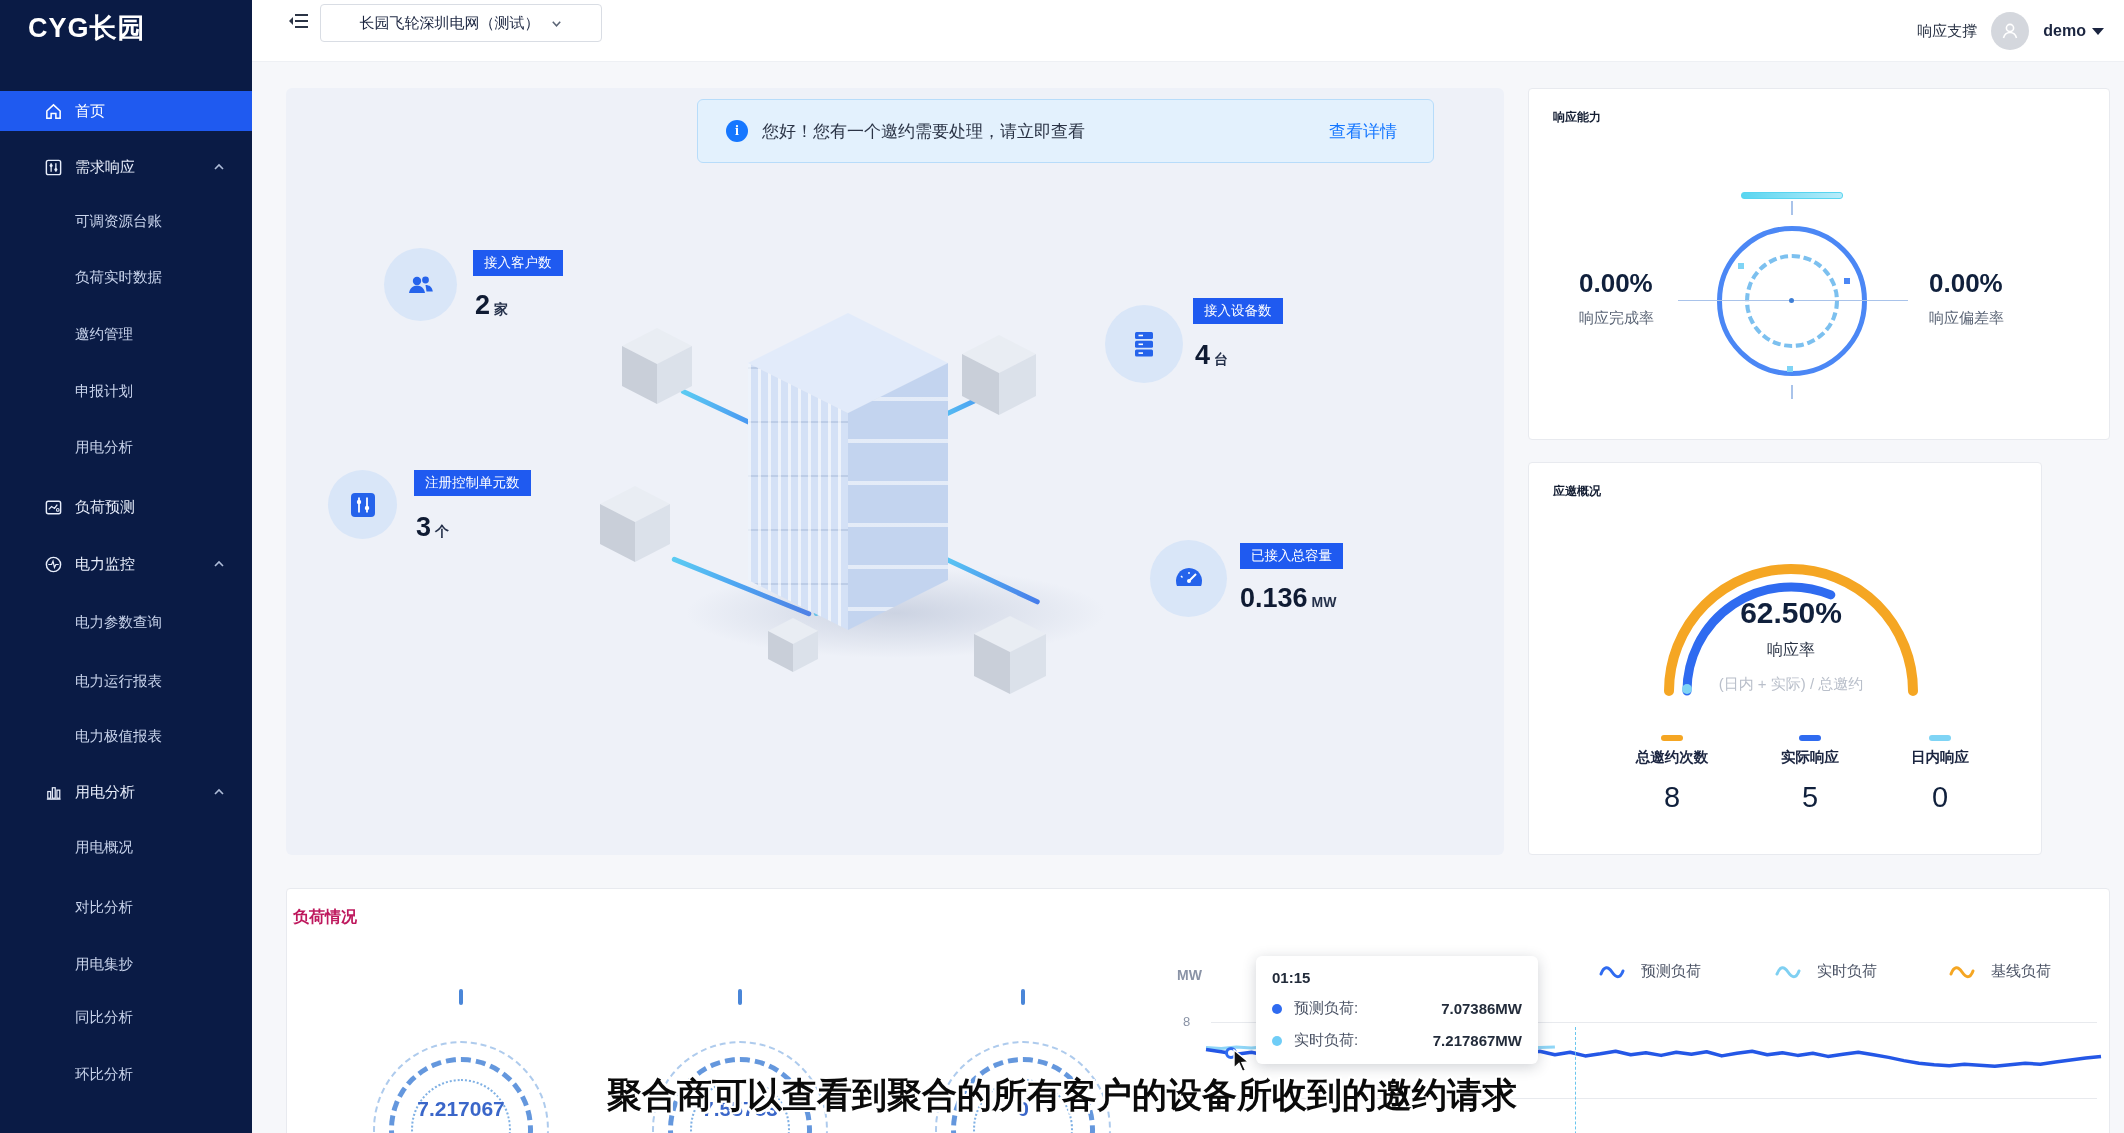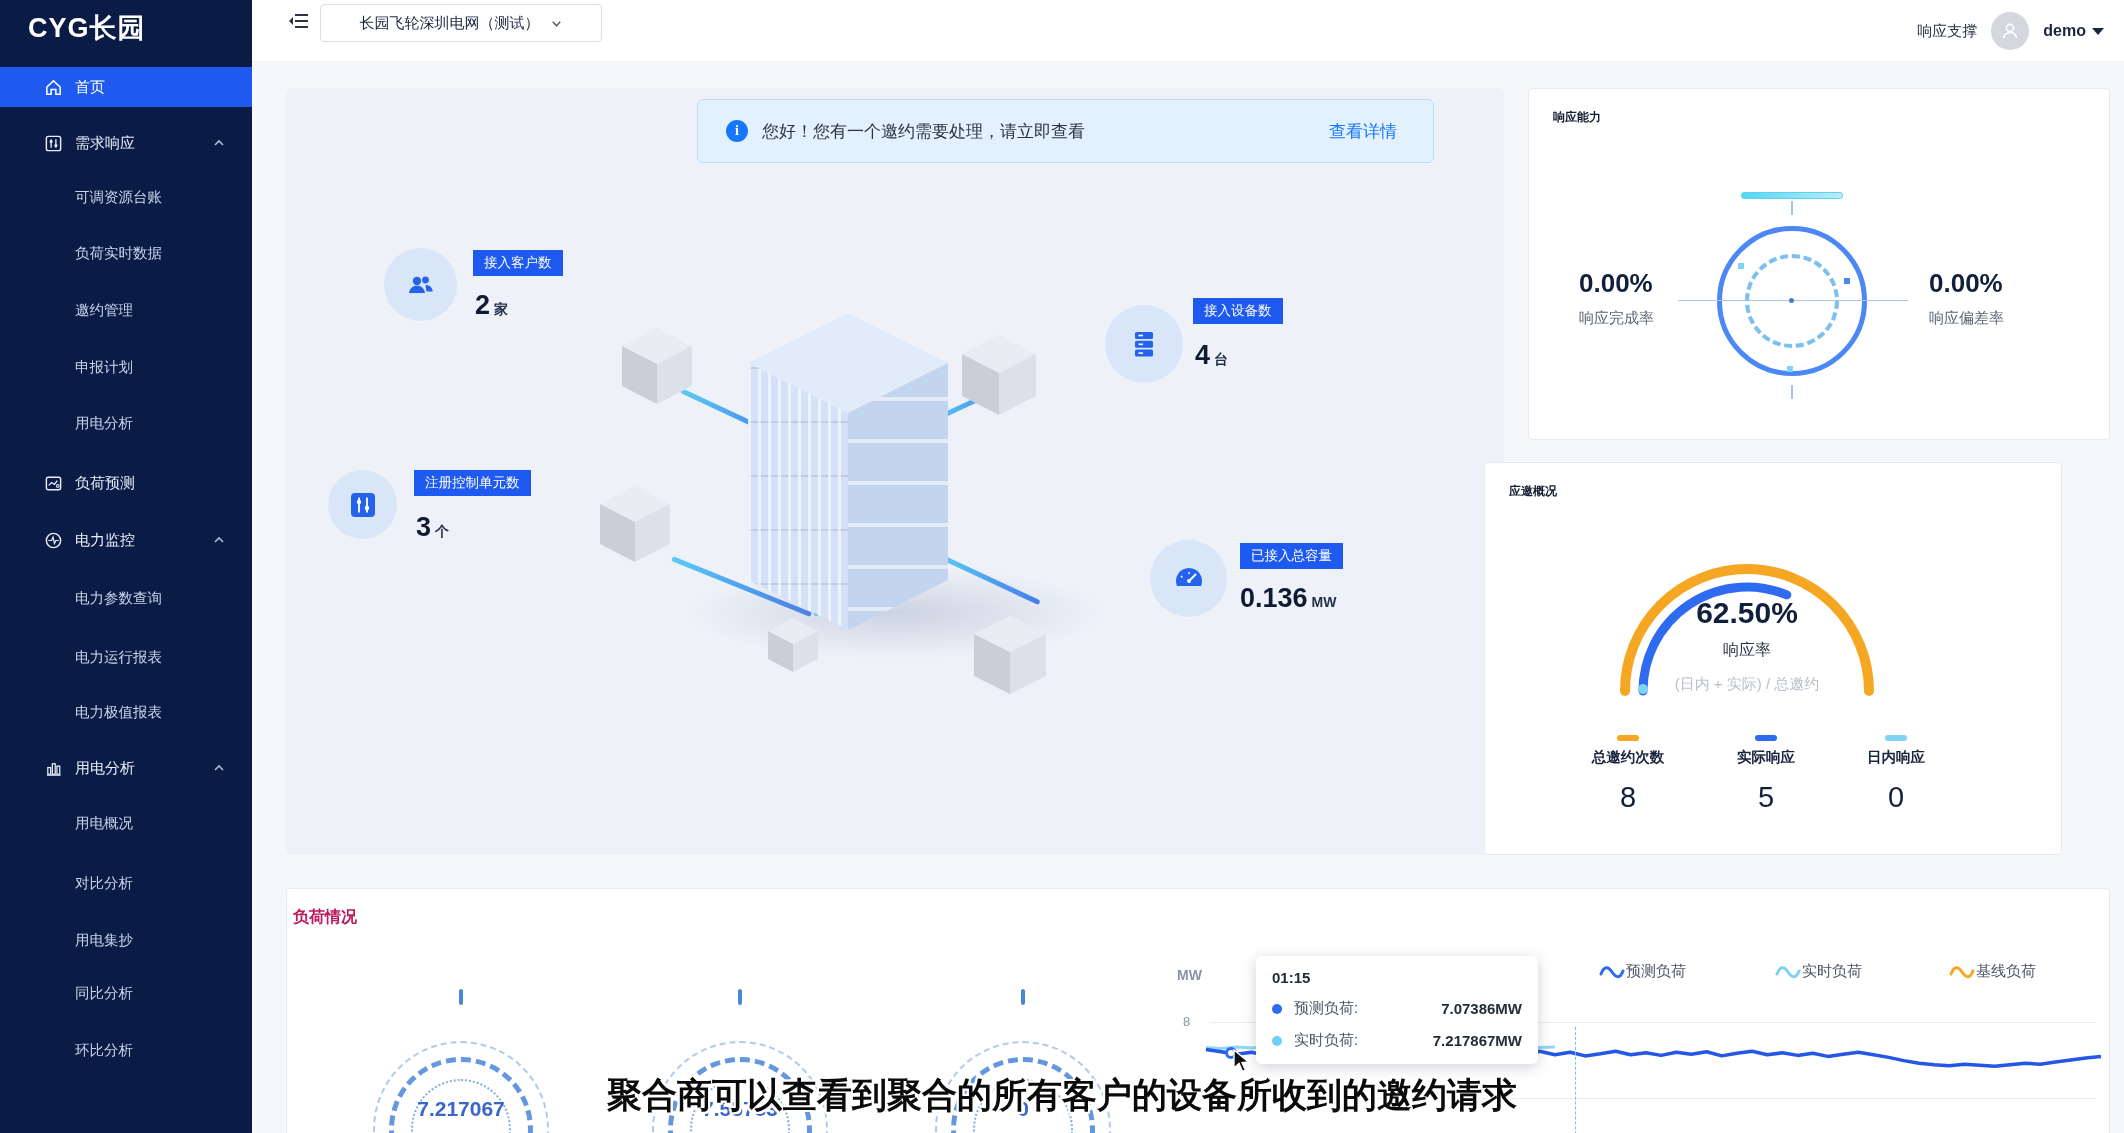--- a/index.html
+++ b/index.html
@@ -3,21 +3,21 @@
 <meta charset="utf-8">
 <style>
   * { margin:0; padding:0; box-sizing:border-box; }
   html,body { width:2124px; height:1133px; overflow:hidden; background:#f6f7fa;
     font-family:"Liberation Sans","DejaVu Sans",sans-serif; }
   #app { position:relative; width:2124px; height:1133px; overflow:hidden; }
 
   
   .sidebar { position:absolute; left:0; top:0; width:252px; height:1133px; background:#0a1b45; z-index:5; }
   .logo { position:absolute; left:28px; top:10px; color:#fff; font-size:27px; font-weight:bold; letter-spacing:1px; }
-  .s-row { position:absolute; left:0; width:252px; height:40px; display:flex; align-items:center; cursor:pointer; }
+  .s-row { position:absolute; left:0; width:252px; height:40px; display:flex; align-items:center; cursor:pointer;margin-top:24px; }
   .s-row .ic { position:absolute; left:42px; width:22px; height:22px; display:flex; align-items:center; justify-content:center; }
   .s-row .lbl { position:absolute; left:75px; font-size:15px; color:#e8eefb; white-space:nowrap; }
   .s-row.lv2 .lbl { color:#c9d4ec; font-size:14.5px; }
   .s-row .chev { position:absolute; right:26px; width:14px; height:14px; }
   .s-row.active { background:#1f5af0; }
   .s-row.active .lbl { color:#fff; }
 
   
   .topbar { position:absolute; left:252px; top:0; width:1872px; height:62px; background:#fff; border-bottom:1px solid #eef0f4; z-index:4; }
   .collapse-btn { position:absolute; left:36px; top:11px; width:22px; height:20px; cursor:pointer; }
@@ -87,21 +87,21 @@
   .tg .r3 { position:absolute; inset:38px; border:2px dotted #7fb0e4; border-radius:50%; }
   .tg .val { position:absolute; width:100%; top:56px; text-align:center; font-size:21px; font-weight:bold; color:#3a66c9; }
   .tg-tick { position:absolute; width:4px; height:16px; border-radius:2px; background:#4a86d8; }
 
   .axis-lab { position:absolute; font-size:13px; color:#8a93a6; }
   .gridline { position:absolute; height:1px; background:#e8eaee; }
   .vdash { position:absolute; width:0; border-left:1px dashed #69c6ee; }
   .chart-svg { position:absolute; left:0; top:0; width:1824px; height:320px; }
   .emph-dot { position:absolute; width:12px; height:12px; border-radius:50%; background:#fff; border:3px solid #2f6bf0; }
 
-  .lp-legend { position:absolute; display:flex; align-items:center; gap:1px; cursor:pointer; }
+  .lp-legend { position:absolute; display:flex; align-items:center; gap:16px; cursor:pointer; }
   .lp-legend .t { font-size:15px; color:#4a5264; }
 
   .tooltip { position:absolute; left:969px; top:67px; width:282px; background:#fff; border-radius:6px;
      box-shadow:0 3px 14px rgba(40,50,70,.22); padding:13px 16px 14px; z-index:6; }
   .tooltip .tt-time { font-size:15px; font-weight:bold; color:#222b3a; }
   .tooltip .tt-row { display:flex; align-items:center; margin-top:13px; }
   .tooltip .tt-dot { width:10px; height:10px; border-radius:50%; flex:0 0 auto; }
   .tooltip .tt-lab { font-size:15px; color:#4a5264; margin-left:12px; }
   .tooltip .tt-val { font-size:15px; font-weight:bold; color:#222b3a; margin-left:auto; }
 
@@ -381,21 +381,21 @@
     <div class="rc-stat" style="left:50px;top:179px">
       <div class="v">0.00%</div>
       <div class="l">响应完成率</div>
     </div>
     <div class="rc-stat" style="left:400px;top:179px">
       <div class="v">0.00%</div>
       <div class="l">响应偏差率</div>
     </div>
   </div>
 
-  <div class="card" style="left:1484px;top:462px;width:578px;height:393px">
+  <div class="card" style="left:1528px;top:462px;width:514px;height:393px">
     <div class="card-title">应邀概况</div>
     <svg style="position:absolute;left:127px;top:83px" width="270" height="150" viewBox="0 0 270 150">
       <path d="M13,145 A122,122 0 0 1 257,145" fill="none" stroke="#f5a623" stroke-width="10" stroke-linecap="round"></path>
       <path d="M31,145 A104,104 0 0 1 174.8,48.9" fill="none" stroke="#2f6bf0" stroke-width="9" stroke-linecap="round"></path>
       <circle cx="31" cy="143" r="5" fill="#7fd4f5"></circle>
     </svg>
     <div class="inv-center">
       <div class="inv-rate">62.50%</div>
       <div class="inv-rate-label">响应率</div>
       <div class="inv-formula">(日内 + 实际) / 总邀约</div>

